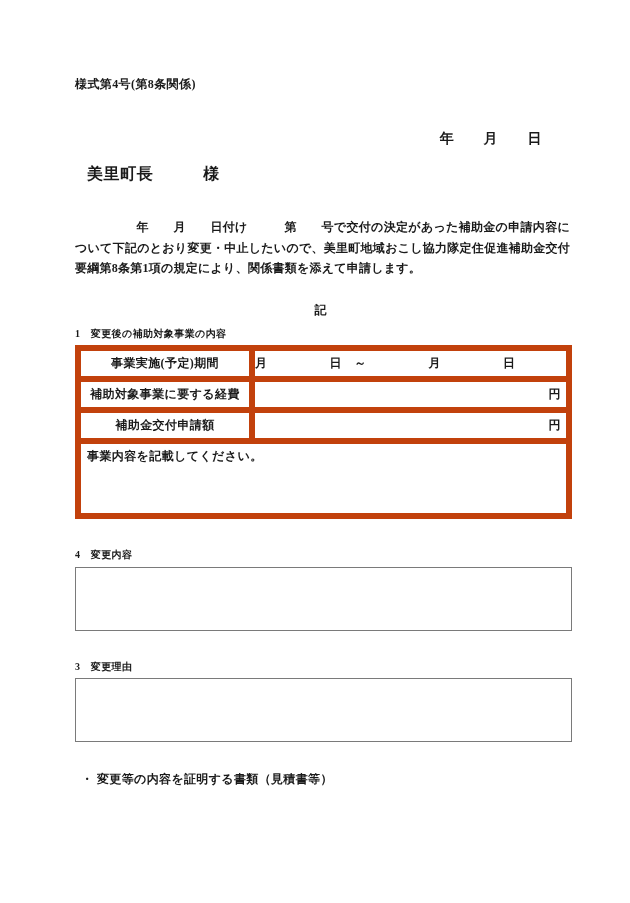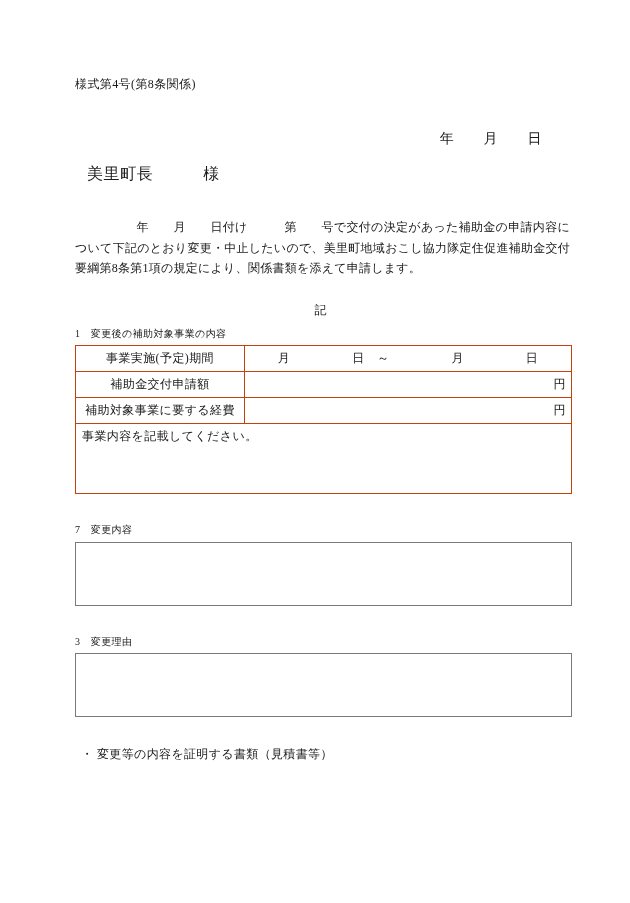--- a/index.html
+++ b/index.html
@@ -15,20 +15,21 @@
     color: #1a1a1a;
     font-size: 11.5px;
     line-height: 1.55;
     -webkit-font-smoothing: antialiased;
   }
   .page {
     position: absolute;
     inset: 0;
     padding: 75px 60px 0 75px;
     box-sizing: border-box;
+    font-weight: bold;
   }
 
   
   .form-number {
     font-size: 12px;
     letter-spacing: 0.4px;
     margin: 0 0 34px 0;
   }
   .date-line {
     text-align: right;
@@ -94,32 +95,31 @@
   }
 
   
   .form-table {
     border-collapse: collapse;
     width: 497px;
     table-layout: fixed;
     margin: 0 0 28px 0;
   }
   .form-table td {
-    border: 1px solid #c2410c;
+    border: 6px solid #c2410c;
     font-size: 12px;
     height: 23px;
     padding: 1px 0;
     letter-spacing: 0.4px;
   }
   .form-table td.label {
     width: 168px;
     text-align: center;
   }
   .form-table td.period {
-    text-align: center;
     white-space: pre;
   }
   .form-table td.yen {
     text-align: right;
     padding-right: 5px;
   }
   .form-table td.free-text {
     height: 66px;
     vertical-align: top;
     padding: 3px 0 0 6px;
@@ -172,34 +172,34 @@
 
   <div class="section-heading">1　変更後の補助対象事業の内容</div>
 
   <table class="form-table">
     <tbody>
       <tr>
         <td class="label">事業実施(予定)期間</td>
         <td class="period">月　　　　　日　～　　　　　月　　　　　日</td>
       </tr>
       <tr>
+        <td class="label">補助対象事業に要する経費</td>
+        <td class="yen">円</td>
+      </tr>
+      <tr>
         <td class="label">補助金交付申請額</td>
         <td class="yen">円</td>
       </tr>
       <tr>
-        <td class="label">補助対象事業に要する経費</td>
-        <td class="yen">円</td>
-      </tr>
-      <tr>
         <td class="free-text" colspan="2">事業内容を記載してください。</td>
       </tr>
     </tbody>
   </table>
 
-  <div class="section-heading">7　変更内容</div>
+  <div class="section-heading">4　変更内容</div>
   <div class="free-box"></div>
 
   <div class="section-heading">3　変更理由</div>
   <div class="free-box"></div>
 
   <ul class="attach-list">
     <li><span class="bullet">・</span><span>変更等の内容を証明する書類（見積書等）</span></li>
   </ul>
 
 </div>

